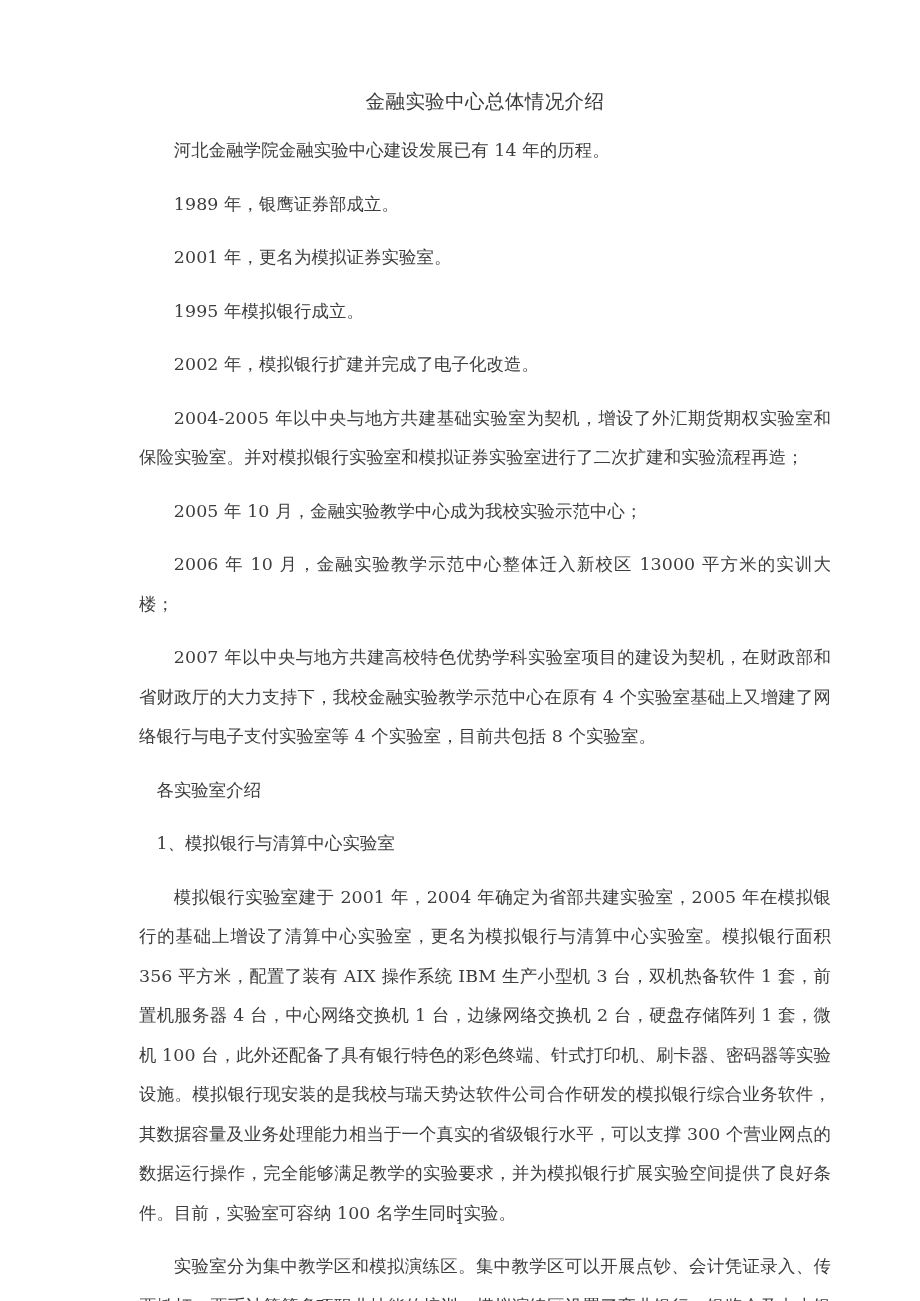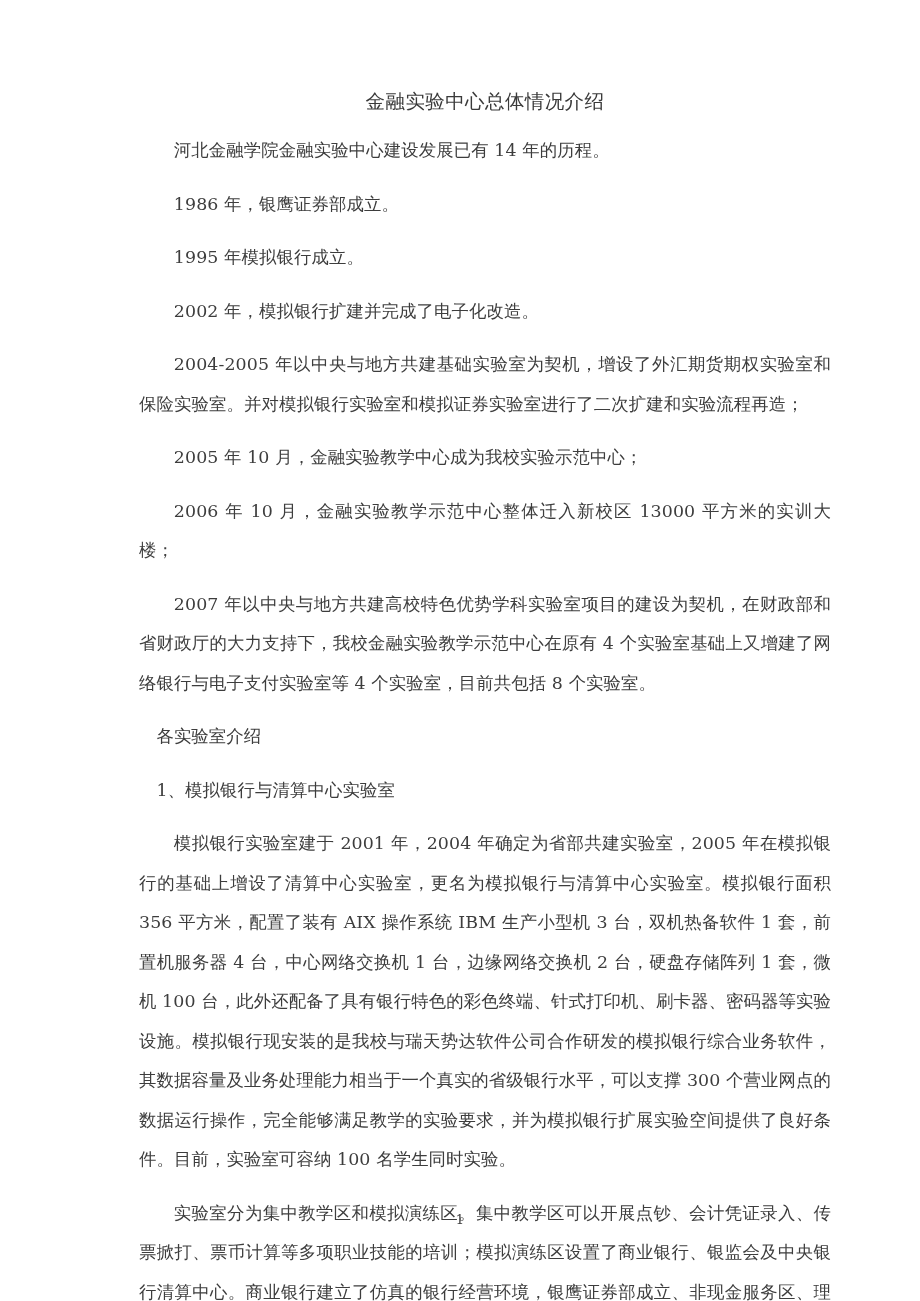--- a/index.html
+++ b/index.html
@@ -62,22 +62,23 @@
 <body>
 
 <div class="page">
 
   <div class="content">
 
     <h1 class="doc-title">金融实验中心总体情况介绍</h1>
 
     <p class="para">河北金融学院金融实验中心建设发展已有 14 年的历程。</p>
 
-    <p class="para">1986 年，银鹰证券部成立。</p>
+    <p class="para">1989 年，银鹰证券部成立。</p>
 
+    <p class="para">2001 年，更名为模拟证券实验室。</p>
 
     <p class="para">1995 年模拟银行成立。</p>
 
     <p class="para">2002 年，模拟银行扩建并完成了电子化改造。</p>
 
 
     <p class="para">2004-2005 年以中央与地方共建基础实验室为契机，增设了外汇期货期权实验室和保险实验室。并对模拟银行实验室和模拟证券实验室进行了二次扩建和实验流程再造；</p>
 
     <p class="para">2005 年 10 月，金融实验教学中心成为我校实验示范中心；</p>
 

